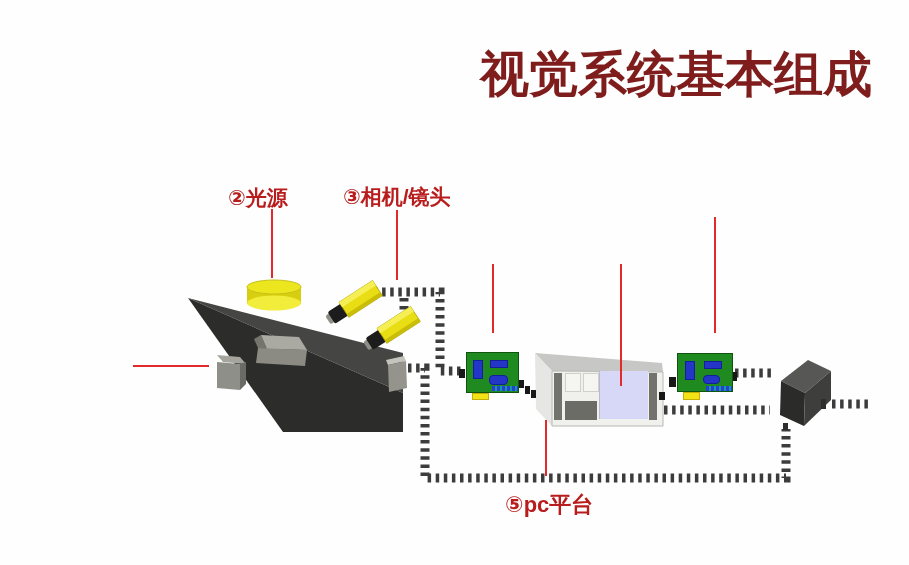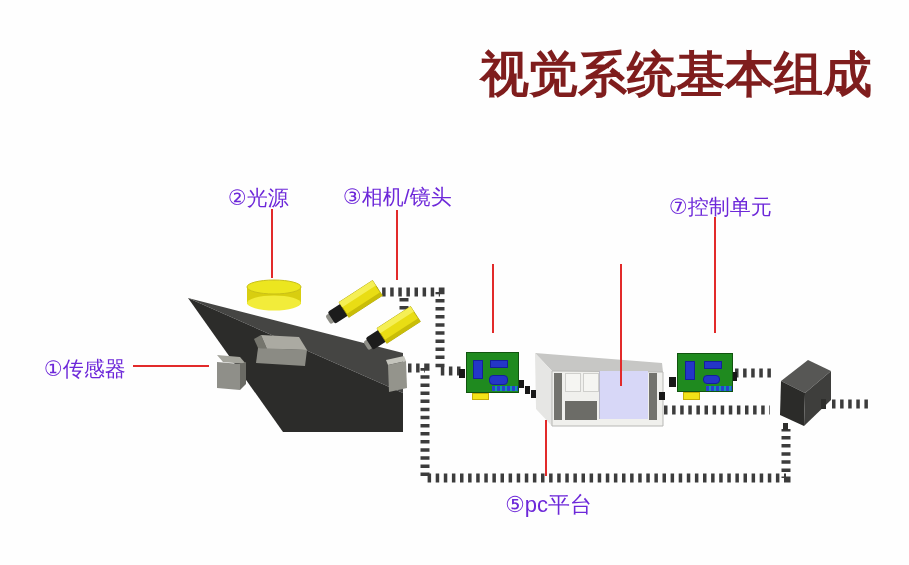--- a/index.html
+++ b/index.html
@@ -7,21 +7,21 @@
     position:relative;width:909px;height:565px;overflow:hidden;
     background:#fefefe;
     font-family:"Liberation Sans","DejaVu Sans",sans-serif;
   }
   .title{
     position:absolute;left:480px;top:42px;width:400px;
     font-size:49px;font-weight:800;color:#7f1d1d;letter-spacing:0px;
     white-space:nowrap;
   }
   .lbl{
-    position:absolute;color:#6d28d9;font-weight:400;font-size:21px;
+    position:absolute;color:#b91c1c;font-weight:700;font-size:21px;
     white-space:nowrap;letter-spacing:0px;
   }
   .rline{position:absolute;background:#e22a2a;z-index:6;}
   .rline.v{width:2px;}
   .rline.h{height:2px;}
   svg.scene{position:absolute;left:0;top:0;z-index:1;}
   .pcpart{position:absolute;z-index:3;}
   .board{
     position:absolute;z-index:3;background:#1f8a1f;border:1px solid #11540f;
     box-sizing:border-box;
@@ -141,19 +141,17 @@
   <div class="title">视觉系统基本组成</div>
 
   <div class="rline h" style="left:133px;top:365px;width:76px;"></div>
   <div class="rline v" style="left:271px;top:209px;height:69px;"></div>
   <div class="rline v" style="left:396px;top:210px;height:70px;"></div>
   <div class="rline v" style="left:492px;top:264px;height:69px;"></div>
   <div class="rline v" style="left:545px;top:420px;height:56px;"></div>
   <div class="rline v" style="left:620px;top:264px;height:122px;"></div>
   <div class="rline v" style="left:714px;top:217px;height:116px;"></div>
 
-  <div class="lbl" style="left:44px;top:355px;">①传感器</div>
   <div class="lbl" style="left:228px;top:184px;">②光源</div>
   <div class="lbl" style="left:343px;top:183px;">③相机/镜头</div>
   <div class="lbl" style="left:505px;top:490px;font-size:22px;">⑤pc平台</div>
-  <div class="lbl" style="left:669px;top:193px;">⑦控制单元</div>
 
 </div>
 
 </body></html>

